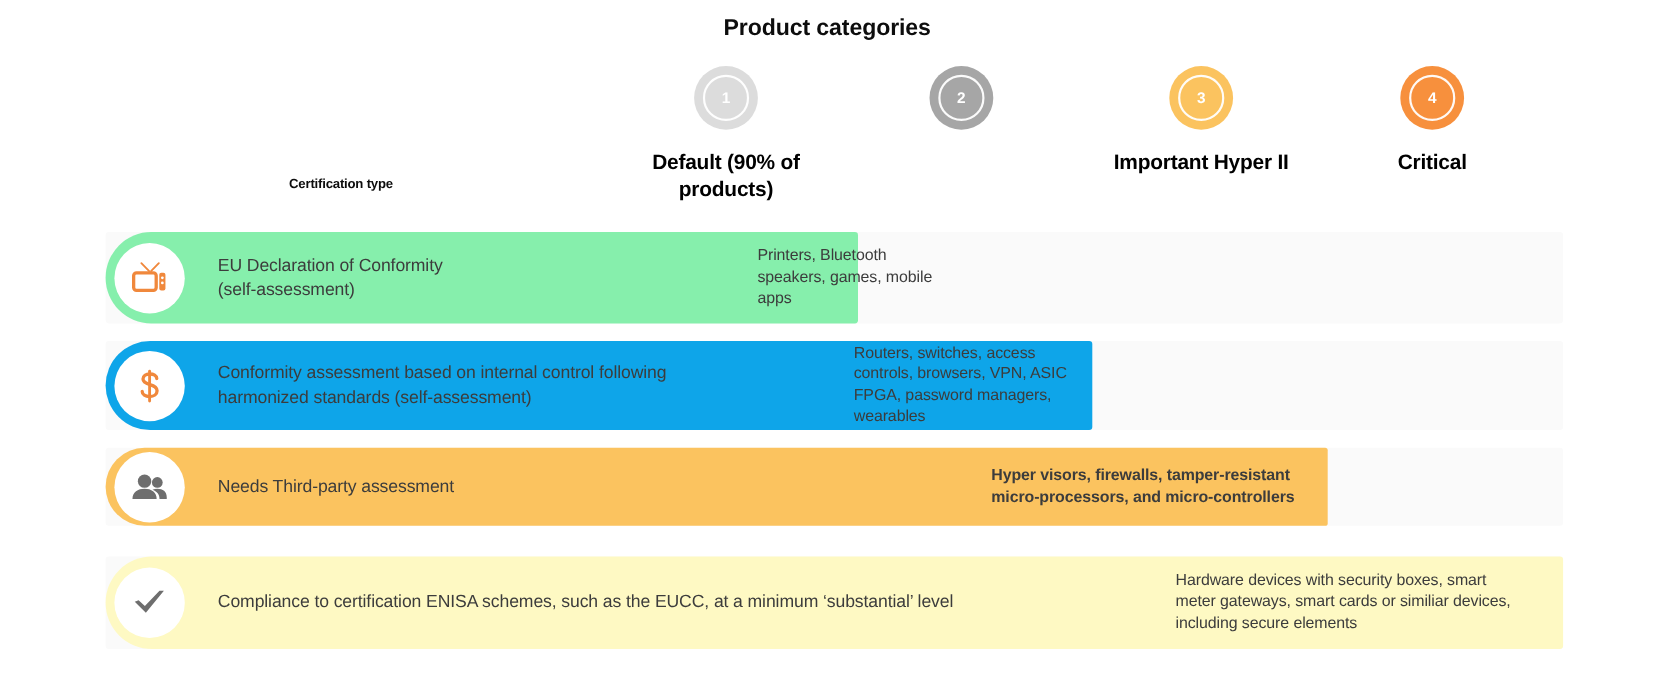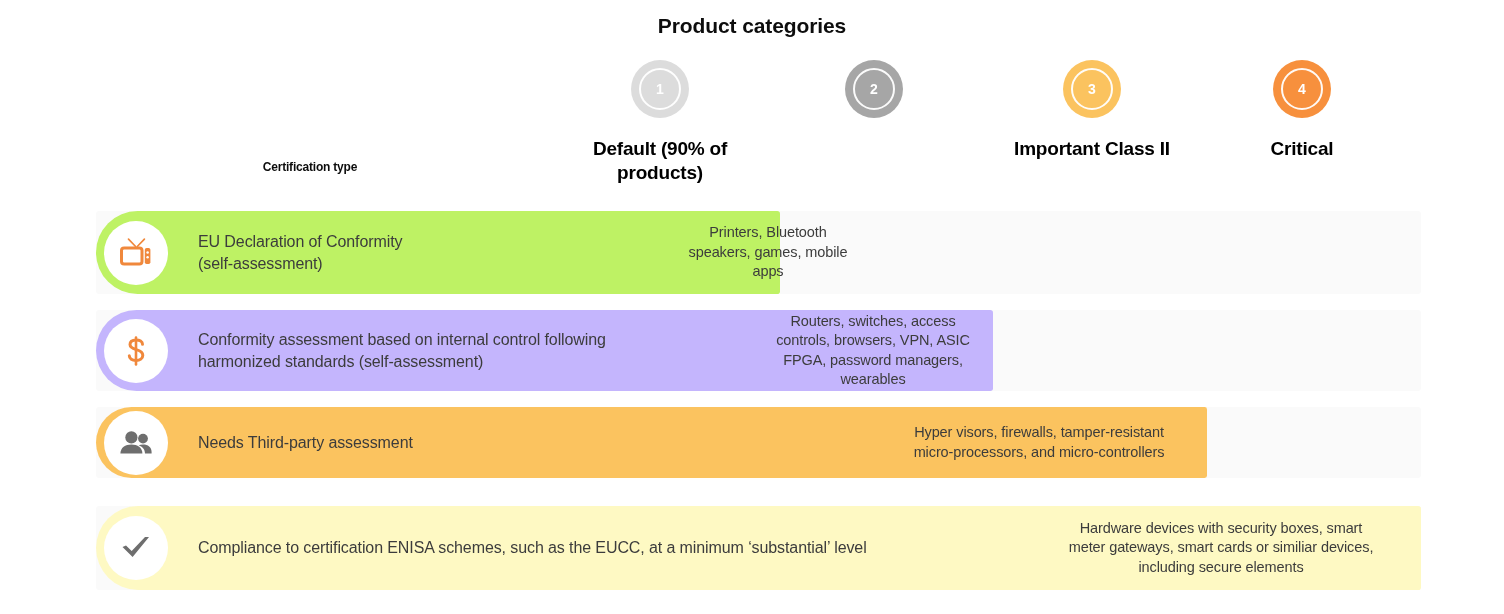--- a/index.html
+++ b/index.html
@@ -129,21 +129,21 @@
     letter-spacing: -0.1px;
     white-space: pre-line;
   }
   .row-cell {
     position: absolute;
     top: 0;
     height: 100%;
     display: flex;
     align-items: center;
     justify-content: center;
-    text-align: center;
+    text-align: left;
     font-size: 14.5px;
     color: #3c3c3c;
     line-height: 1.34;
     letter-spacing: -0.1px;
     box-sizing: border-box;
     padding: 0 4px;
     white-space: pre-line;
   }
 </style>
 </head>
@@ -172,54 +172,54 @@
       </div>
     </div>
   </div>
 
   <div class="cat-col" style="left:982px;">
     <div class="cat-badge" style="background:#fbc35f;">
       <div class="cat-badge-inner">
         <span class="cat-badge-num">3</span>
       </div>
     </div>
-    <div class="cat-label">Important Class II</div>
+    <div class="cat-label">Important Hyper II</div>
   </div>
 
   <div class="cat-col" style="left:1192px;">
     <div class="cat-badge" style="background:#f7903d;">
       <div class="cat-badge-inner">
         <span class="cat-badge-num">4</span>
       </div>
     </div>
     <div class="cat-label">Critical</div>
   </div>
 
   <div class="row-track" style="top:211px; height:83px;">
-    <div class="row-bar" style="width:684px; background:#bef264;">
+    <div class="row-bar" style="width:684px; background:#86efac;">
       <div class="row-icon-wrap">
         <svg width="34" height="32" viewBox="0 0 34 32">
           <path d="M16.6 9.5 L9.5 2.2" stroke="#f0883c" stroke-width="1.7" fill="none" stroke-linecap="round"></path>
           <path d="M18.3 9.5 L25.4 2.2" stroke="#f0883c" stroke-width="1.7" fill="none" stroke-linecap="round"></path>
           <rect x="2.5" y="11" width="20.5" height="16" rx="2.6" fill="none" stroke="#f0883c" stroke-width="3"></rect>
           <rect x="25.8" y="11" width="5.6" height="16" rx="1.8" fill="#f0883c"></rect>
           <circle cx="28.6" cy="15.6" r="1.25" fill="#ffffff"></circle>
           <circle cx="28.6" cy="20.2" r="1.25" fill="#ffffff"></circle>
         </svg>
       </div>
       <div class="row-label">EU Declaration of Conformity
 (self-assessment)</div>
     </div>
     <div class="row-cell" style="left:564px; width:216px;">Printers, Bluetooth
 speakers, games, mobile
 apps</div>
   </div>
 
   <div class="row-track" style="top:310px; height:81px;">
-    <div class="row-bar" style="width:897px; background:#c4b5fd;">
+    <div class="row-bar" style="width:897px; background:#0ea5e9;">
       <div class="row-icon-wrap">
         <svg width="30" height="34" viewBox="0 0 30 34">
           <path d="M15 3.5 L15 30.5" stroke="#f0883c" stroke-width="2.6" stroke-linecap="round"></path>
           <path d="M21.5 10.2 C21.5 7.4 18.6 6.0 15.2 6.0 C11.6 6.0 9.0 7.6 9.0 10.6 C9.0 13.6 11.8 14.6 15.2 15.6 C18.8 16.6 21.8 17.8 21.8 21.2 C21.8 24.6 18.8 26.5 15.0 26.5 C11.2 26.5 8.3 24.8 8.3 21.8" stroke="#f0883c" stroke-width="3" fill="none" stroke-linecap="round" stroke-linejoin="round"></path>
         </svg>
       </div>
       <div class="row-label">Conformity assessment based on internal control following
 harmonized standards (self-assessment)</div>
     </div>
     <div class="row-cell" style="left:657px; width:240px;">Routers, switches, access
@@ -233,21 +233,21 @@
       <div class="row-icon-wrap">
         <svg width="36" height="28" viewBox="0 0 36 28">
           <circle cx="13.4" cy="8.4" r="6.1" fill="#6e6e6e"></circle>
           <circle cx="25.0" cy="9.6" r="4.9" fill="#6e6e6e"></circle>
           <path d="M2.4 24.6 C2.4 18.4 7.3 15.4 13.4 15.4 C19.5 15.4 24.4 18.4 24.4 24.6 Z" fill="#6e6e6e"></path>
           <path d="M20.6 16.3 C22.0 15.7 23.5 15.4 25.0 15.4 C30.0 15.4 33.6 17.9 33.6 23.0 L33.6 24.6 L27.0 24.6 C27.0 21.0 25.3 18.0 20.6 16.3 Z" fill="#6e6e6e"></path>
         </svg>
       </div>
       <div class="row-label">Needs Third-party assessment</div>
     </div>
-    <div class="row-cell" style="left:775px; width:336px;">Hyper visors, firewalls, tamper-resistant
+    <div class="row-cell" style="left:775px; width:336px;font-weight:bold;">Hyper visors, firewalls, tamper-resistant
 micro-processors, and micro-controllers</div>
   </div>
 
   <div class="row-track" style="top:506px; height:84px;">
     <div class="row-bar" style="width:1325px; background:#fef9c3;">
       <div class="row-icon-wrap">
         <svg width="34" height="30" viewBox="0 0 34 30">
           <path d="M3.5 14.0 L13.6 24.0 L30.0 4.0 L26.0 4.0 L12.7 18.0 L7.0 12.6 Z" fill="#6e6e6e"></path>
         </svg>
       </div>

